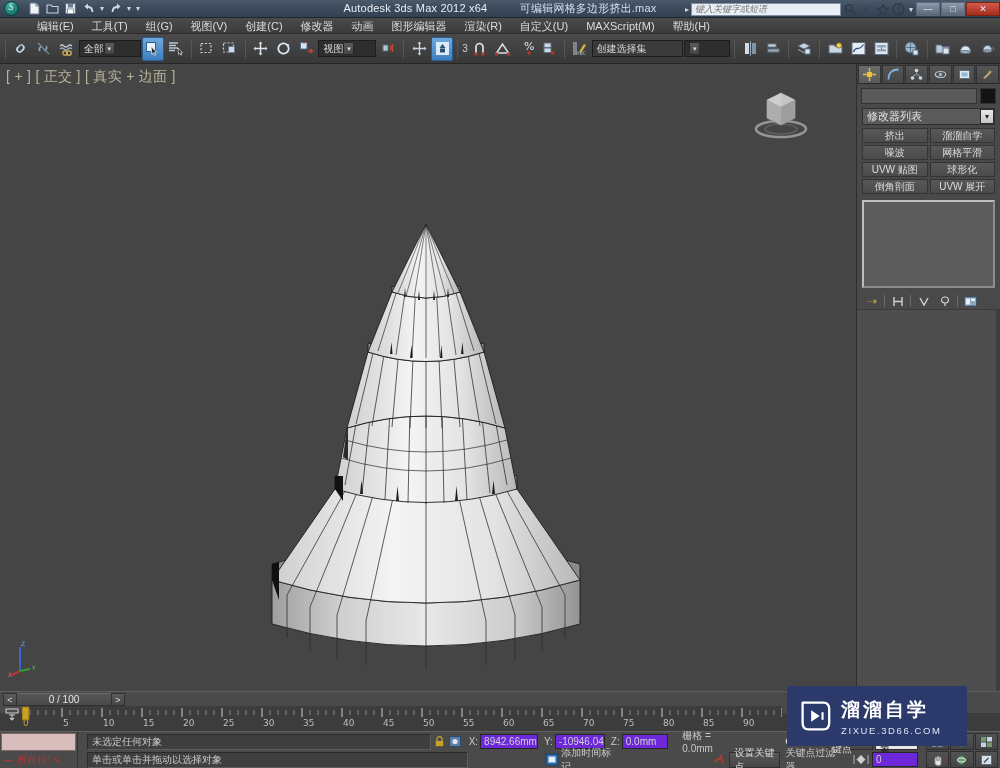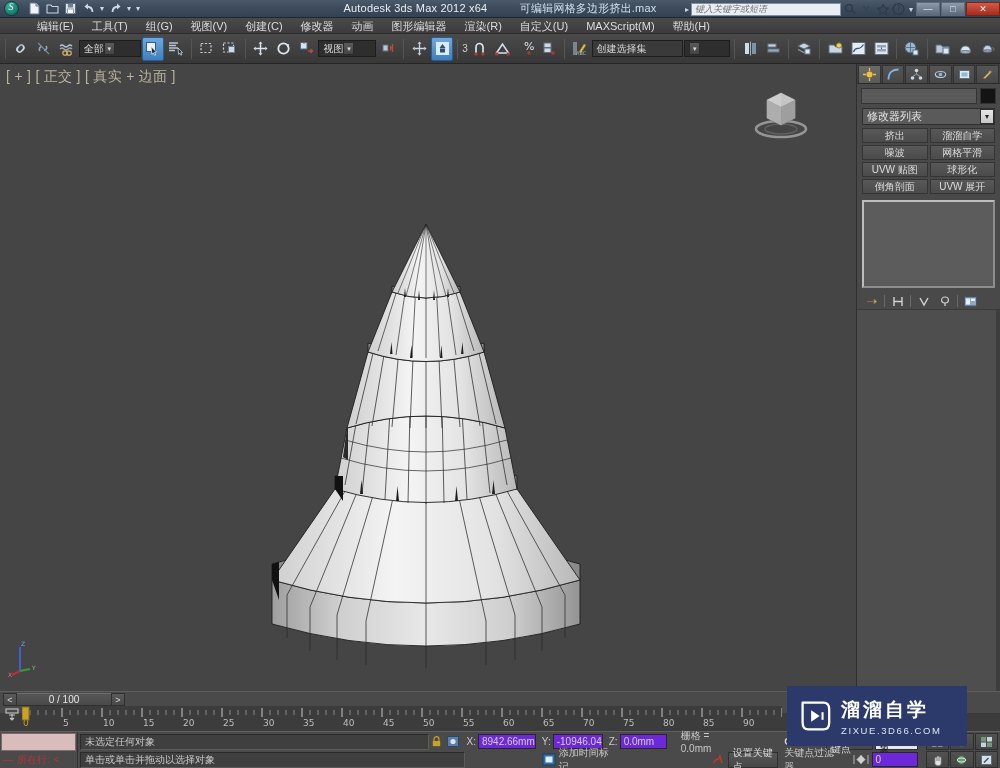--- a/index.html
+++ b/index.html
@@ -167,21 +167,21 @@
   .st-line1{
     position:absolute; left:80px; top:1px; height:17px; width:838px;
     display:flex; align-items:center;
   }
   .st-prompt{
     position:absolute; left:80px; top:19px; height:17px; width:838px;
     display:flex; align-items:center;
   }
   .st-box{ background:#3f3f3f; border-top:1px solid #2b2b2b; border-left:1px solid #2b2b2b;
     border-right:1px solid #5b5b5b; border-bottom:1px solid #5b5b5b; height:16px;
-    display:flex;align-items:center; padding:0 4px; color:#c9c9c9; font-size:10px;}
+    display:flex;align-items:center; padding:0 4px; color:#c9c9c9; font-size:10px;margin-left:7px;}
   .coordfield{
     width:58px;height:15px;background:#6d28d9;border:1px solid #272727;
     color:#d2d2d2; font-size:10px; display:flex;align-items:center;padding-left:3px;
   }
   .coordlabel{ font-size:10px;color:#c9c9c9; margin:0 2px 0 6px; }
   .keybtn{
     background:linear-gradient(180deg,#565656,#474747); border:1px solid #2f2f2f;
     font-size:10px;color:#dcdcdc; display:flex;align-items:center;justify-content:center;
     height:16px; padding:0 4px;
   }

